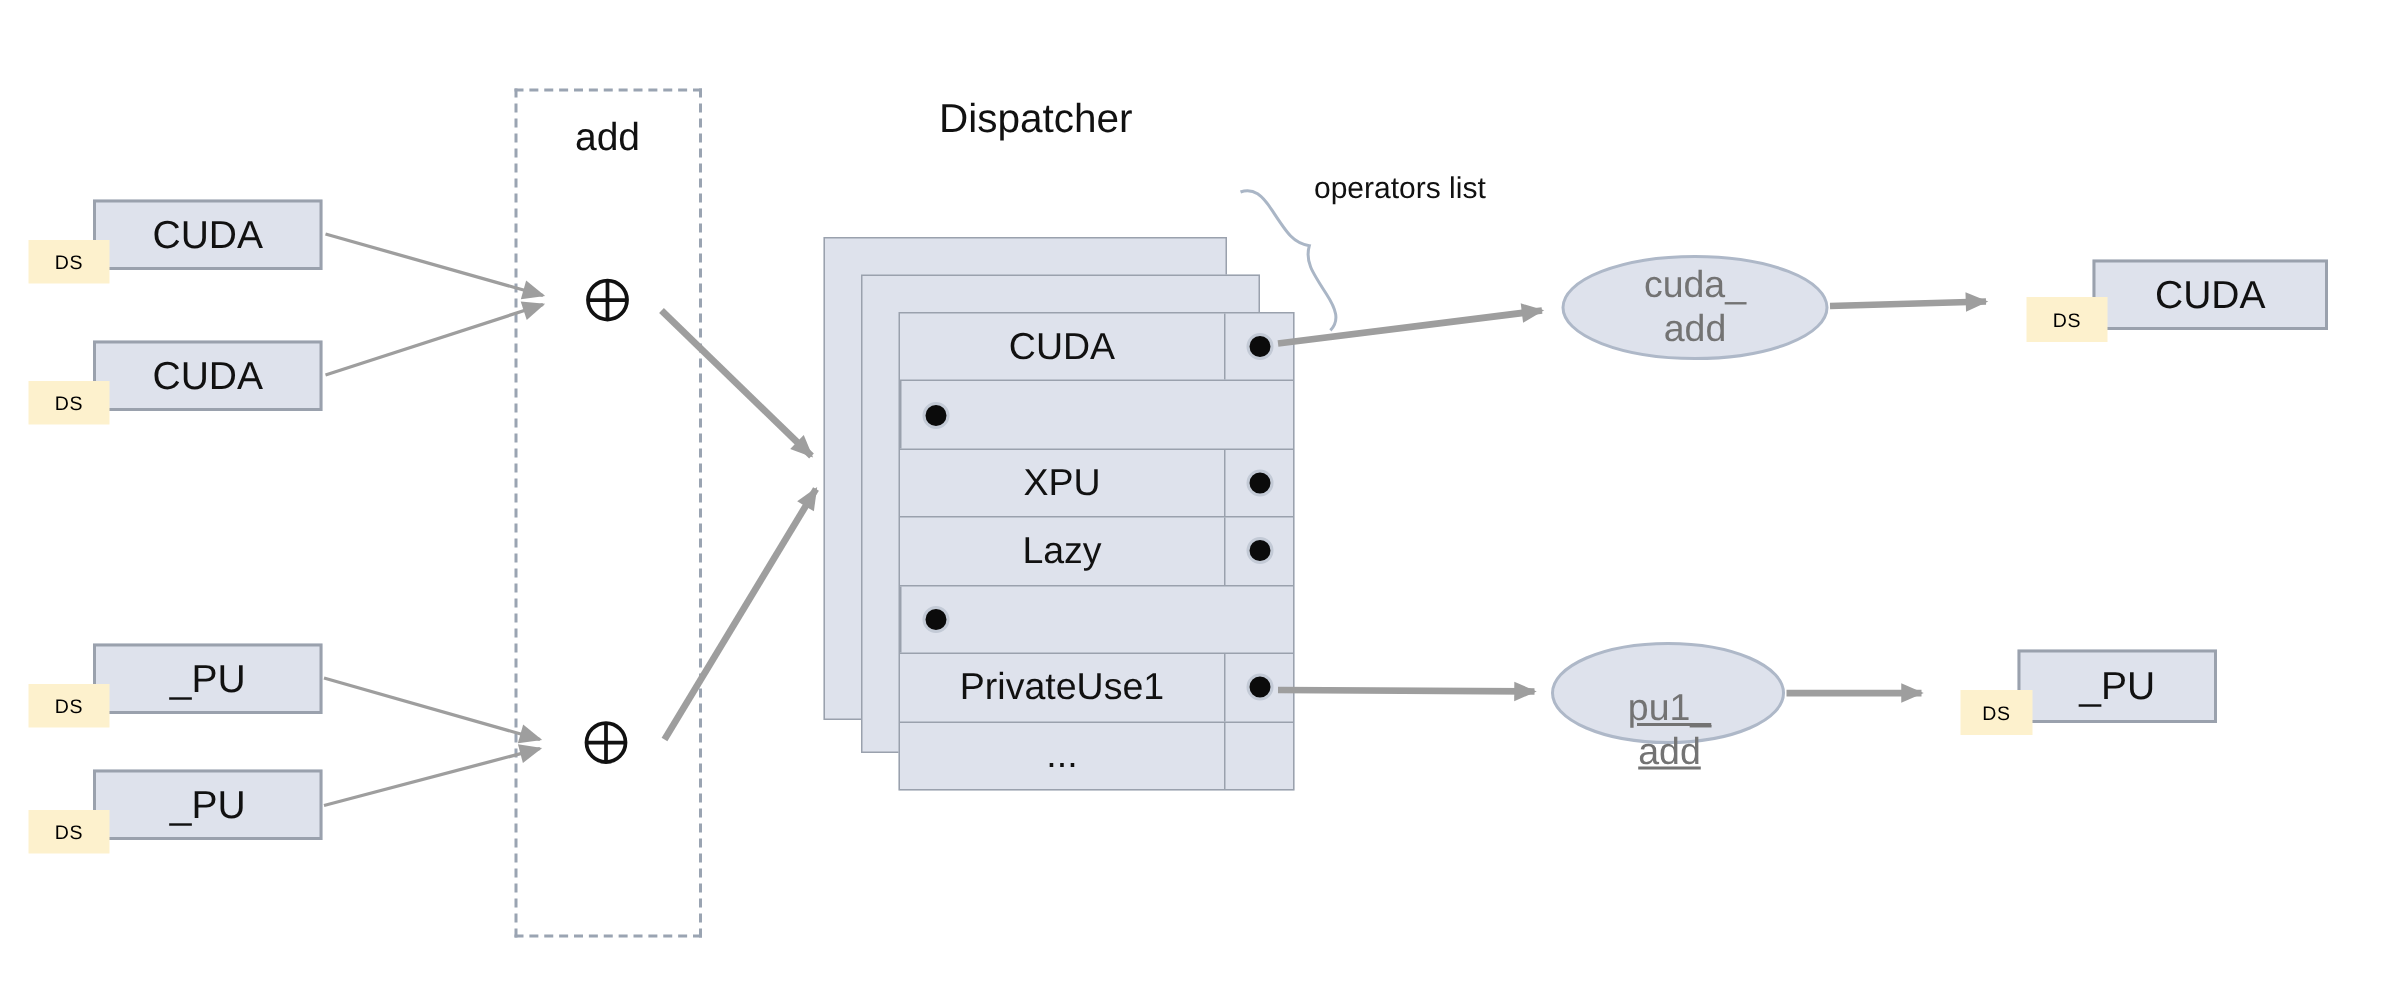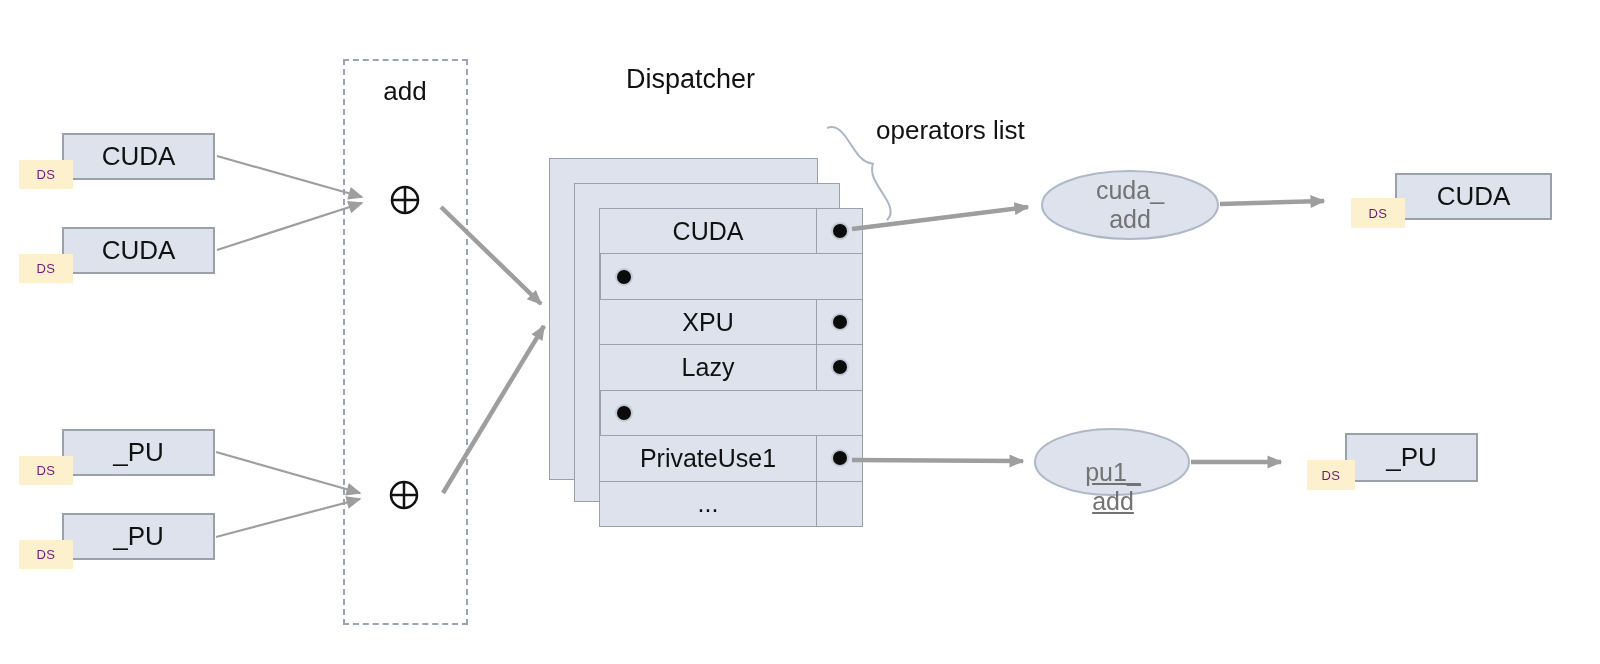--- a/index.html
+++ b/index.html
@@ -8,21 +8,21 @@
     font-family:"Liberation Sans","DejaVu Sans",sans-serif;color:#111111;
   }
   
   .tensor-box{
     position:absolute;background:#dee2ec;border:2px solid #9aa1ad;
     display:flex;align-items:center;justify-content:center;
     font-size:26px;color:#111;z-index:2;box-sizing:border-box;
   }
   .ds-tag{
     position:absolute;background:#fdf1cd;display:flex;align-items:center;justify-content:center;
-    font-size:13px;color:#701a75;z-index:3;letter-spacing:0.5px;
+    font-size:13px;color:#000000;z-index:3;letter-spacing:0.5px;
   }
   
   .add-group{
     position:absolute;border:2px dashed #9aa4b2;background:transparent;z-index:1;box-sizing:border-box;
   }
   .add-label{
     position:absolute;width:124px;text-align:center;font-size:26px;color:#111;z-index:2;
   }
   
   .stack-page{
@@ -130,21 +130,21 @@
       <div class="row-bullet-cell">
         <span class="bullet"></span>
       </div>
     </div>
     <div class="dispatch-row">
       <div class="row-label">...</div>
       <div class="row-bullet-cell"></div>
     </div>
   </div>
 
-  <div class="title" style="left:876px;top:115px;font-size:26px;">operators list</div>
+  <div class="title" style="left:876px;top:115px;font-size:20px;">operators list</div>
 
   <div class="kernel-label" style="left:1045px;top:176px;">cuda_
 add</div>
   <div class="kernel-label" style="left:1028px;top:458px;text-decoration:underline;">pu1_
 add</div>
 
   <div class="tensor-box" style="left:1395px;top:173px;width:157px;height:47px;">
     <span>CUDA</span>
   </div>
   <div class="ds-tag" style="left:1351px;top:198px;width:54px;height:30px;">

